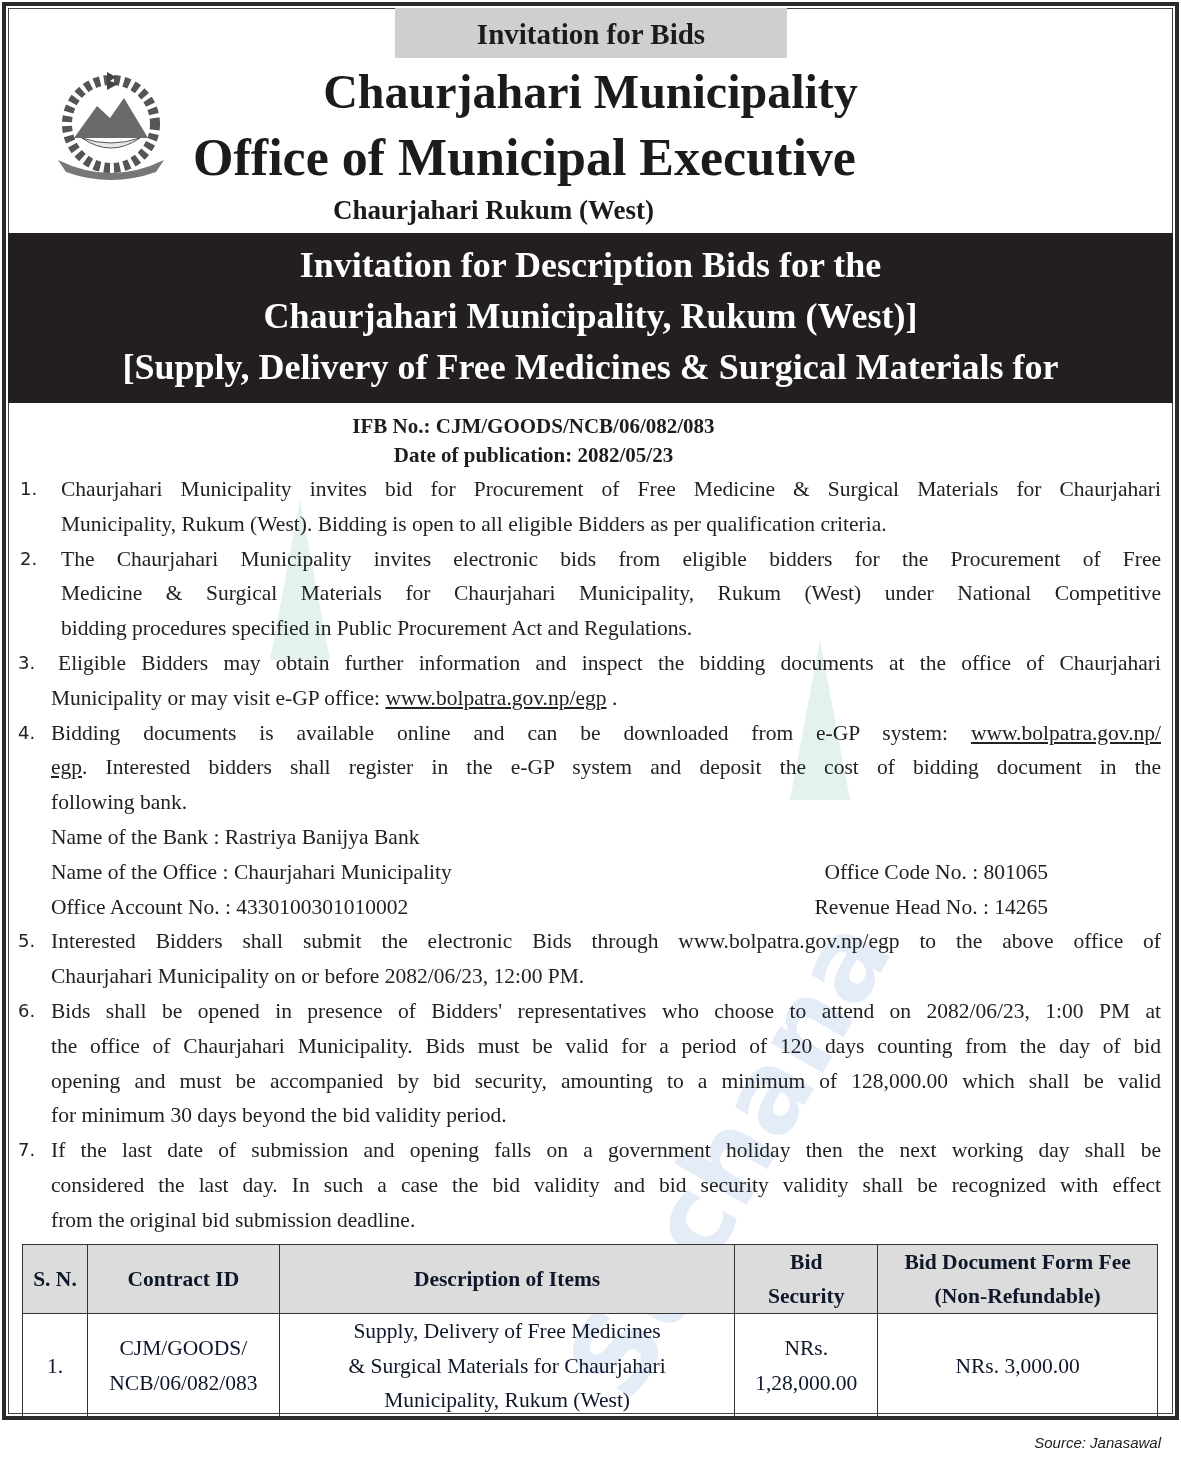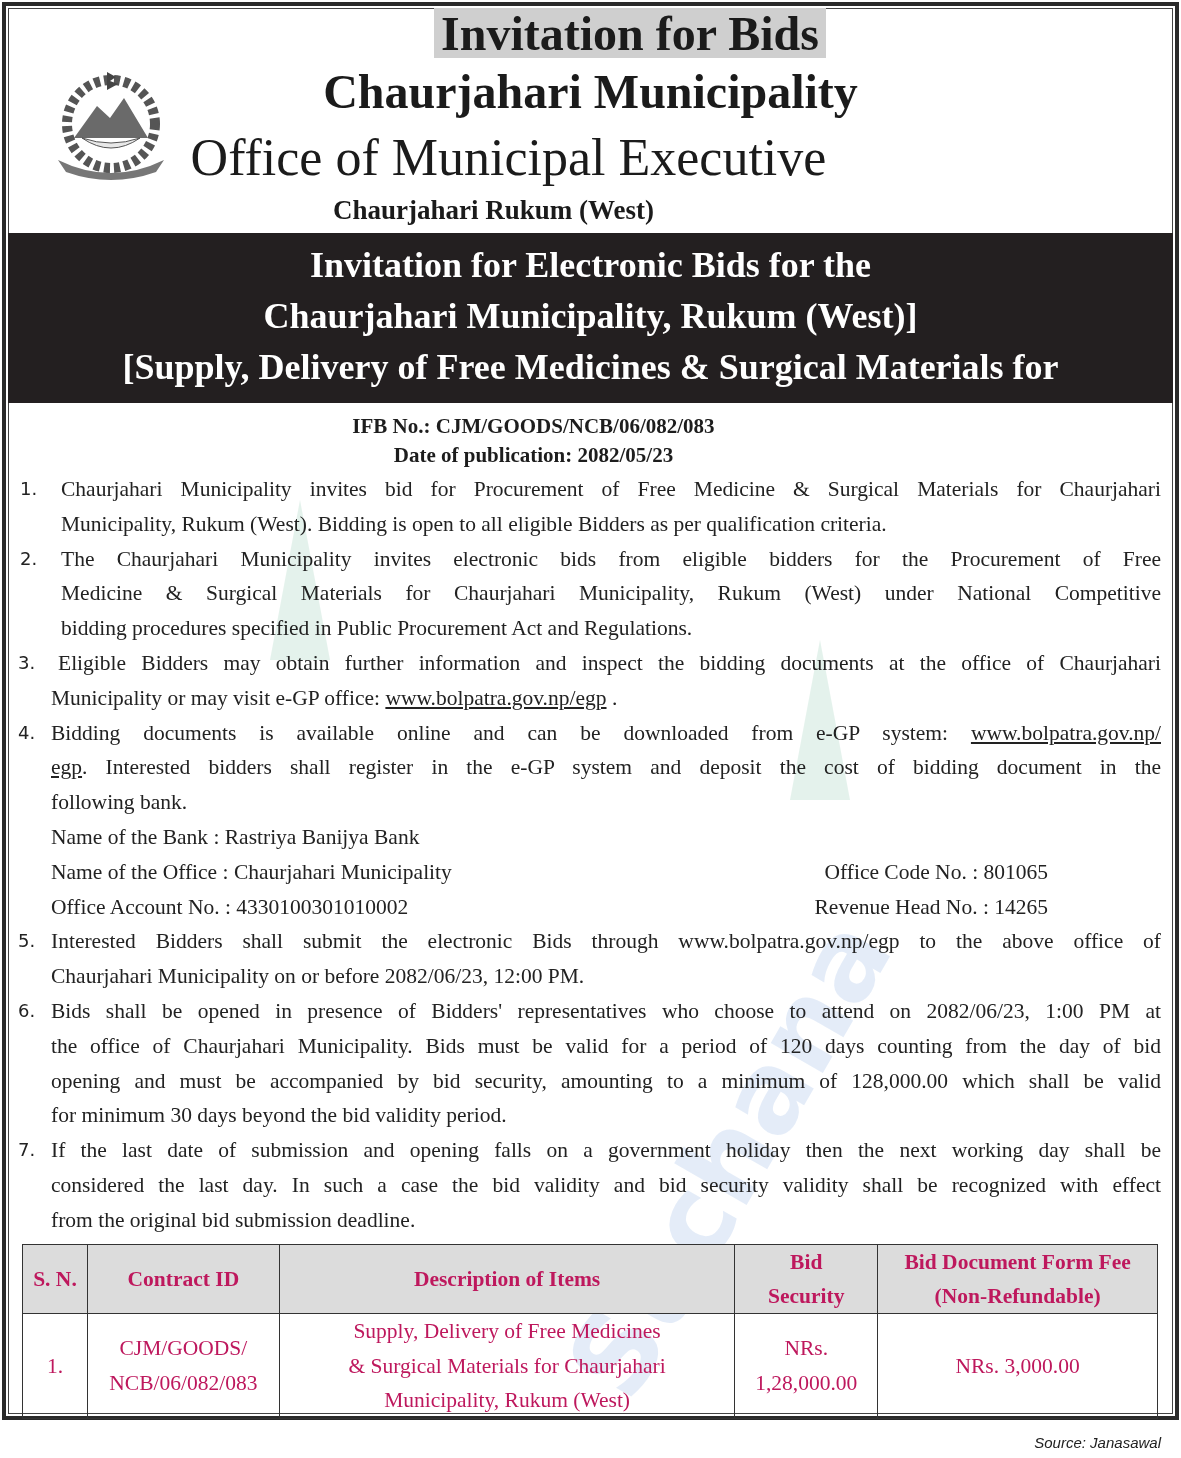--- a/index.html
+++ b/index.html
@@ -11,35 +11,35 @@
       border: 4px solid #2a2a2a; outline: none;
     }
     .frame-inner {
       position: absolute; left: 2px; top: 2px; right: 2px; bottom: 2px;
       border: 1px solid #444;
     }
 
     .top-tag {
       position: absolute; left: 395px; top: 8px; width: 392px; height: 50px;
       background: #cfcfcf; text-align: center;
-      font-weight: bold; font-size: 48px; line-height: 52px; color: #1b1b1b; margin-left: 39px;
+      font-weight: bold; font-size: 29px; line-height: 52px; color: #1b1b1b;
     }
 
     .emblem {
       position: absolute; left: 52px; top: 68px; width: 118px; height: 112px;
     }
 
     .title-1 {
       position: absolute; left: 0; top: 60px; width: 1181px; text-align: center;
       font-weight: bold; font-size: 48px; line-height: 64px; padding-left: 0;
       color: #1b1b1b;
     }
     .title-2 {
-      position: absolute; left: 0; top: 125px; width: 1017px; text-align: center;
-      font-weight: normal; font-size: 52px; line-height: 66px; color: #1b1b1b;
+      position: absolute; left: 16px; top: 125px; width: 1017px; text-align: center;
+      font-weight: bold; font-size: 52px; line-height: 66px; color: #1b1b1b;
     }
     .title-3 {
       position: absolute; left: 0; top: 192px; width: 987px; text-align: center;
       font-weight: bold; font-size: 27px; line-height: 36px; color: #1b1b1b;
     }
 
     .black-band {
       position: absolute; left: 8px; top: 233px; width: 1165px; height: 170px;
       background: #231f20; color: #ffffff; text-align: center;
       font-weight: bold; font-size: 36px; line-height: 51px; padding-top: 7px;
@@ -61,21 +61,21 @@
     .clause.c3 { padding-left: 33px; }
     .clause.c3 .body-first { padding-left: 7px; }
     .just { text-align: justify; text-align-last: justify; display: block; }
     .link { text-decoration: underline; }
 
     .bank-row { display: flex; justify-content: space-between; padding-right: 113px; }
     .bank-row .right { text-align: right; }
 
     .bid-table {
       position: absolute; left: 22px; top: 1244px; width: 1136px;
-      border-collapse: collapse; font-size: 21.5px; color: #be185d;
+      border-collapse: collapse; font-size: 21.5px; color: #0f172a;
     }
     .bid-table th, .bid-table td { border: 1.5px solid #333; text-align: center; vertical-align: middle; }
     .bid-table th { background: #dcdcdc; font-weight: bold; line-height: 34px; height: 66px; }
     .bid-table td { line-height: 34.5px; height: 102px; }
 
     .source {
       position: absolute; right: 20px; top: 1434px;
       font-family: "Liberation Sans", sans-serif; font-style: italic; font-size: 15px; color: #222;
     }
 
@@ -102,21 +102,21 @@
   <path d="M30 70 Q59 90 88 70 Q59 80 30 70 Z" fill="#e8e8e8" stroke="#555"></path>
   <path d="M55 4 L55 22 L66 16 L58 13 L64 9 Z" fill="#444"></path>
   <path d="M6 92 Q59 118 112 92 L104 104 Q59 120 14 104 Z" fill="#777"></path>
 </svg>
 
 <div class="title-1">Chaurjahari Municipality</div>
 <div class="title-2" style="padding-left:0;">Office of Municipal Executive</div>
 <div class="title-3">Chaurjahari Rukum (West)</div>
 
 <div class="black-band">
-  <div>Invitation for Electronic Bids for the</div>
+  <div>Invitation for Description Bids for the</div>
   <div>Chaurjahari Municipality, Rukum (West)]</div>
   <div>[Supply, Delivery of Free Medicines &amp; Surgical Materials for</div>
 </div>
 
 <div class="ifb">
   <div>IFB No.: CJM/GOODS/NCB/06/082/083</div>
   <div>Date of publication: 2082/05/23</div>
 </div>
 
 <div class="clauses">

